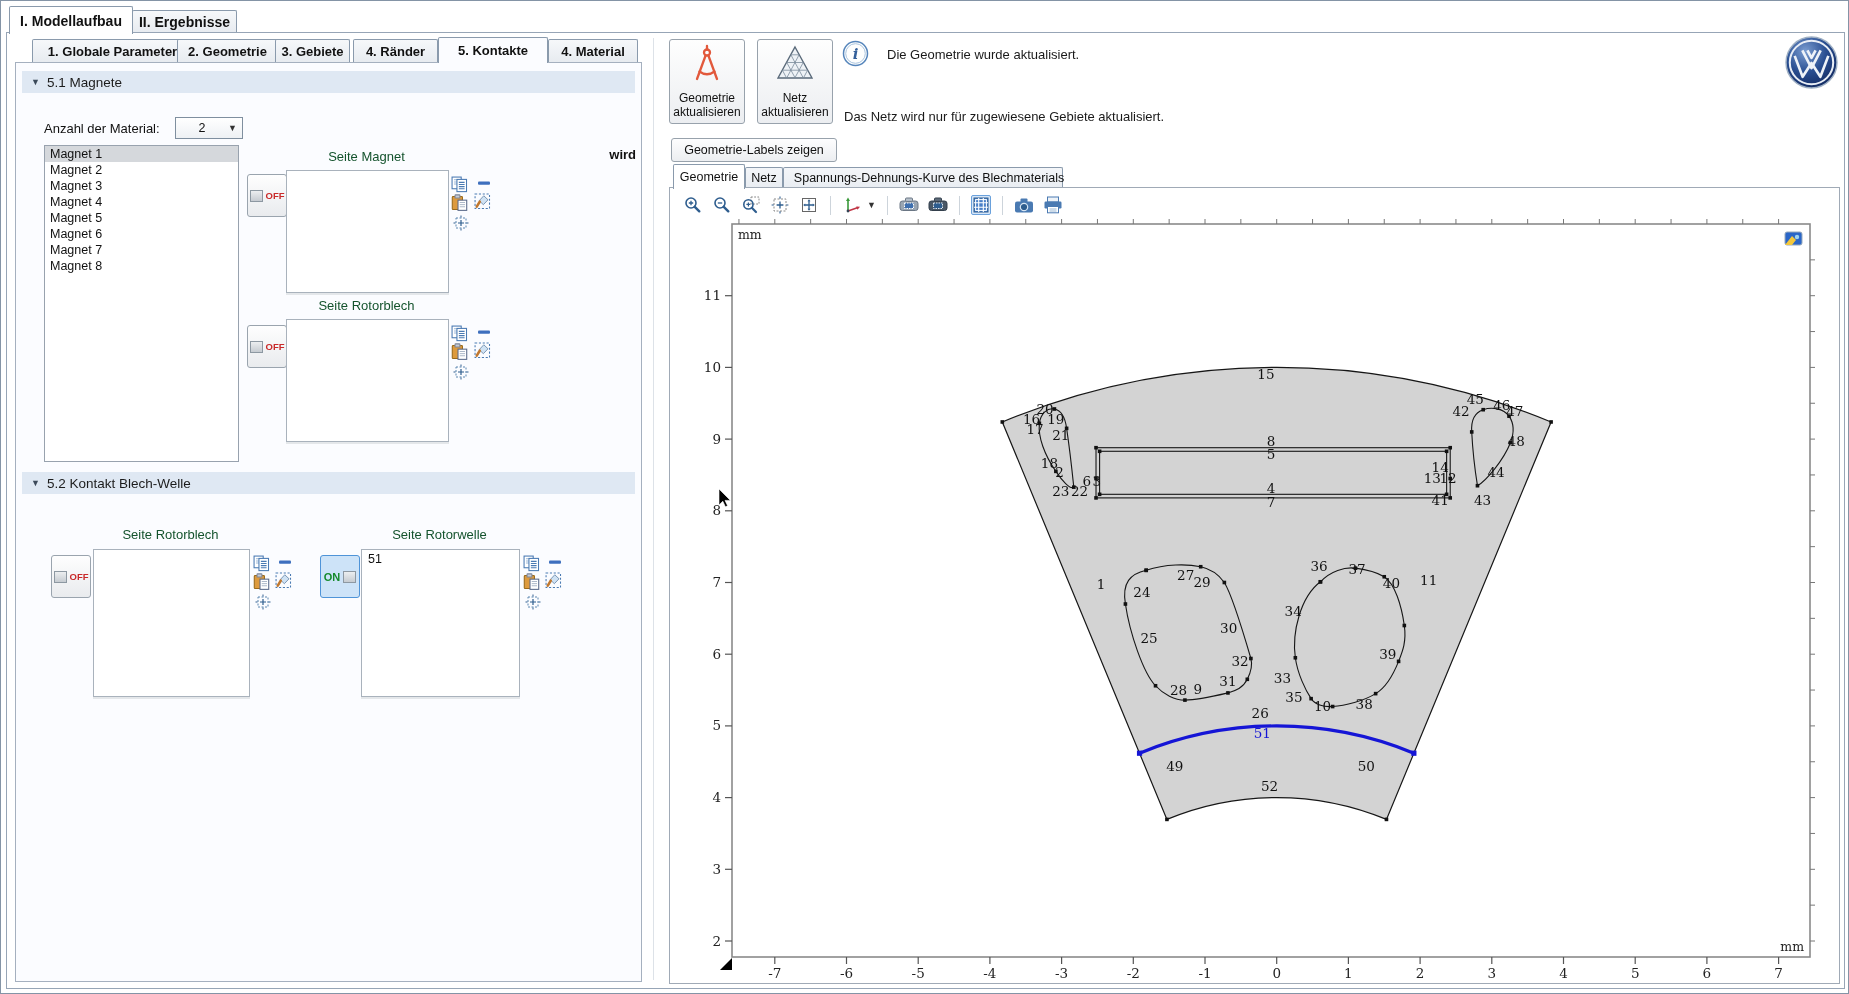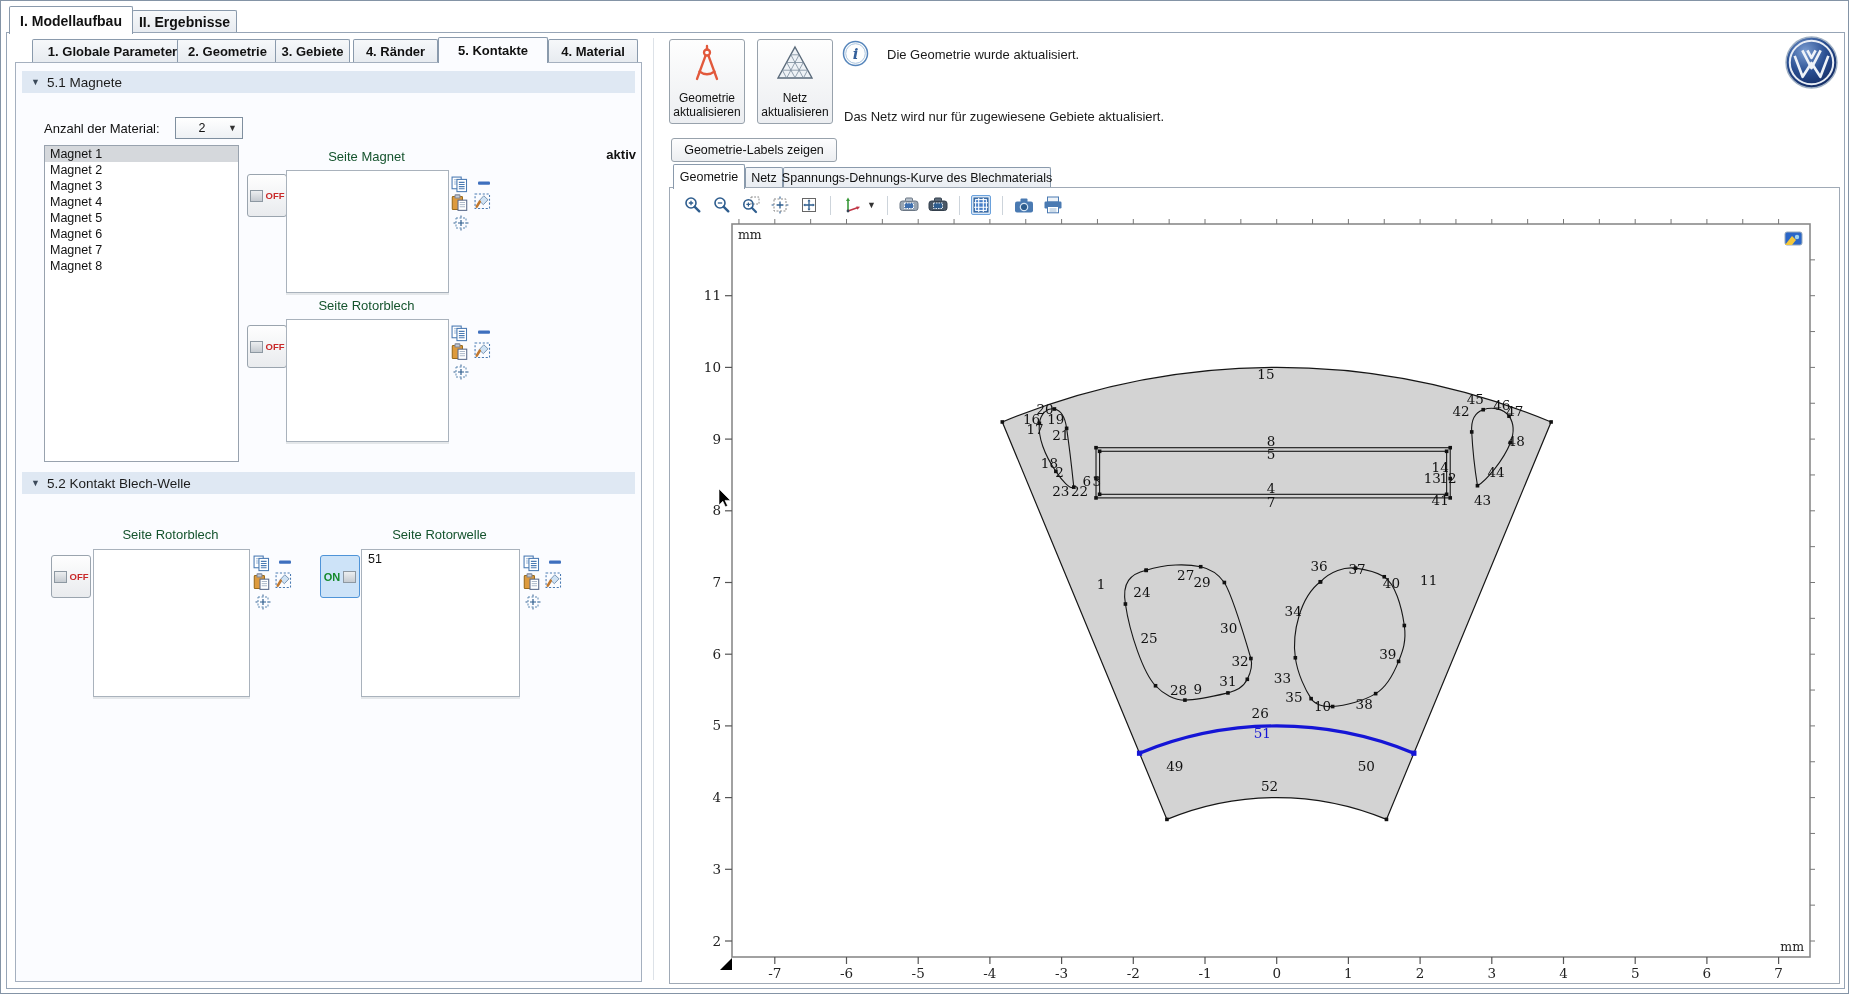--- a/index.html
+++ b/index.html
@@ -112,21 +112,21 @@
         <div class="row selected">Magnet 1</div>
         <div class="row">Magnet 2</div>
         <div class="row">Magnet 3</div>
         <div class="row">Magnet 4</div>
         <div class="row">Magnet 5</div>
         <div class="row">Magnet 6</div>
         <div class="row">Magnet 7</div>
         <div class="row">Magnet 8</div>
       </div>
 
-    <div class="abs" id="aktiv-label" style="left:520px;top:84px;width:100px;text-align:right;">aktiv</div>
+    <div class="abs" id="aktiv-label" style="left:520px;top:84px;width:100px;text-align:right;">wird</div>
 
     <div class="group-title" style="left:270px;top:86px;width:161px;">Seite Magnet</div>
     <div class="toggle-btn" style="left:231px;top:111px;">
       <span class="sq"></span>
         <span class="txt-off">OFF</span>
     </div>
     <div class="sel-box" style="left:270px;top:107px;width:161px;height:121px;"></div>
     <div class="mini-icon" style="left:435px;top:113px;"><svg width="17" height="17" viewBox="0 0 16 16">
           <rect x="1" y="1" width="8.6" height="11" fill="#fff" stroke="#4a7ab2"></rect>
           <path d="M2.8 3.6h5M2.8 5.6h5M2.8 7.6h5" stroke="#9cb8d8" stroke-width="1"></path>
@@ -290,21 +290,21 @@
   <div class="push-btn" style="left:670px;top:137px;width:164px;height:22px;">
     <span>Geometrie-Labels zeigen</span>
   </div>
 
   <div class="tab graph active" style="left:672px;top:163px;width:70px;height:24px;">
       <span>Geometrie</span>
     </div>
   <div class="tab graph" style="left:744px;top:166px;width:36px;height:20px;">
       <span>Netz</span>
     </div>
-  <div class="tab graph" style="left:782px;top:166px;width:266px;height:20px;">
+  <div class="tab graph" style="left:782px;top:166px;width:266px;height:20px;padding-left:12px;">
       <span>Spannungs-Dehnungs-Kurve des Blechmaterials</span>
     </div>
 
   <div id="graph-panel" class="abs"></div>
   <div id="graph-toolbar">
       <div class="tbtn">
         <svg width="18" height="18" viewBox="0 0 18 18">
           <circle cx="7" cy="7" r="5" fill="none" stroke="#2e5d8e" stroke-width="1.6"></circle>
           <path d="M10.8 10.8 L15.3 15.3" stroke="#2e5d8e" stroke-width="2.4" stroke-linecap="round"></path>
           <path d="M4.8 7h4.4M7 4.8v4.4" stroke="#2e5d8e" stroke-width="1.3"></path>

